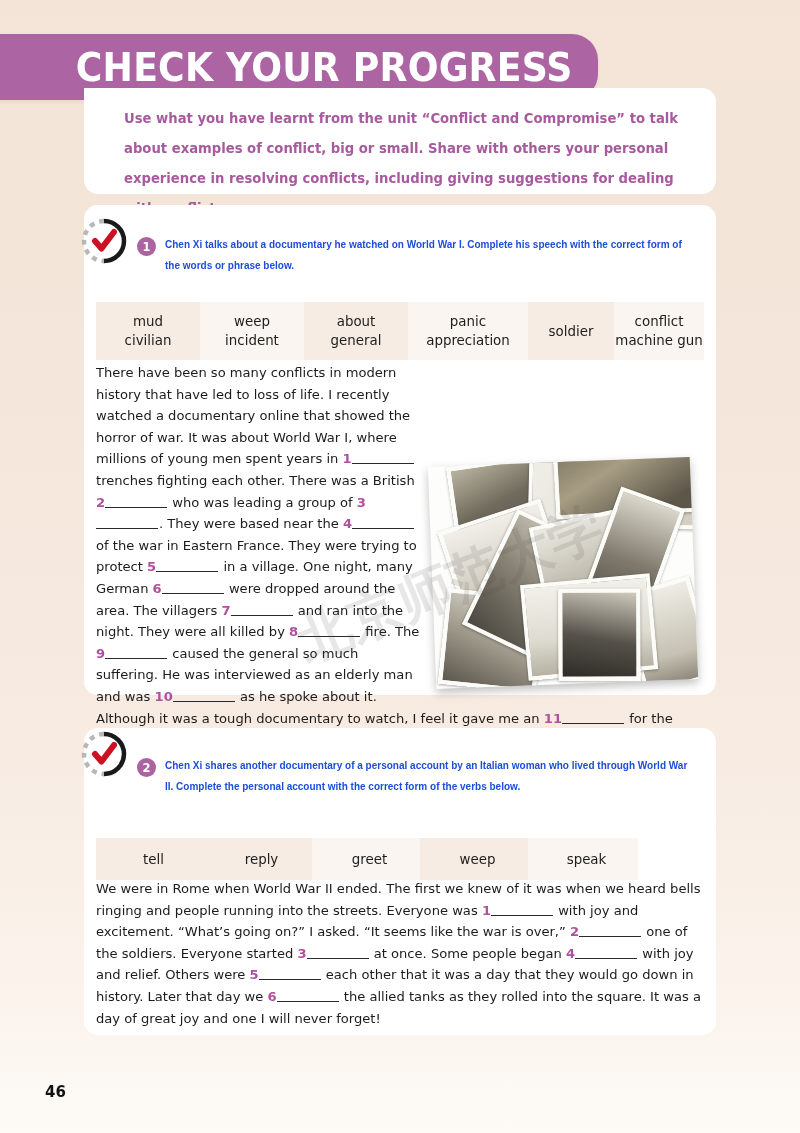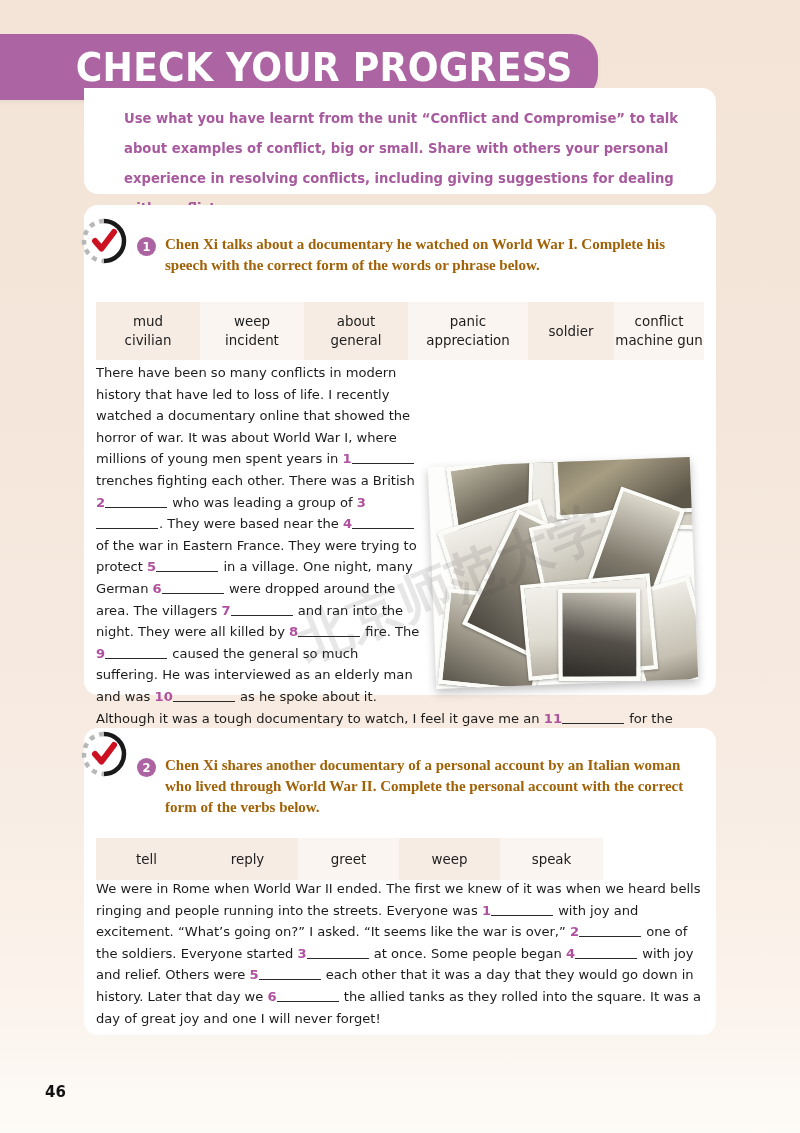--- a/index.html
+++ b/index.html
@@ -59,43 +59,43 @@
   
   .act-head{position:absolute;display:flex;gap:9px;}
   .num-badge{
     flex:0 0 auto;width:19px;height:19px;border-radius:50%;
     background:#ab63a1;color:#fff;
     font-family:"DejaVu Sans",sans-serif;font-weight:bold;font-size:11.5px;
     display:flex;align-items:center;justify-content:center;
     margin-top:3px;
   }
   .act-title{
-    color:#a16207;
-    font-family:Liberation Serif, serif;font-weight:bold;
-    font-size:15px;line-height:21px;
+    color:#1d4ed8;
+    font-family:Liberation Sans, sans-serif;font-weight:bold;
+    font-size:10px;line-height:21px;
   }
   .ah1{left:137px;top:234px;width:560px;}
   .ah2{left:137px;top:755px;width:560px;}
 
   
   .wordbank{position:absolute;display:flex;border-radius:13px;}
   .wb-col{
     display:flex;flex-direction:column;align-items:center;justify-content:center;
     font-family:"DejaVu Sans",sans-serif;
     font-size:13.4px;color:#1c1c1c;
     padding:6px 0;
   }
   .wb-col span{line-height:19px;white-space:nowrap;}
   .wb-band-a{background:#f6ece4;}
   .wb-band-b{background:#fbf5f1;}
 
   .wb1{left:96px;top:302px;width:608px;}
   .wb1 .wb-col{height:46px;}
   .wb2{left:96px;top:838px;width:608px;}
-  .wb2 .wb-col{height:30px;}
+  .wb2 .wb-col{height:30px;padding-left:7px;}
 
   
   .body-text{
     position:absolute;
     font-family:"DejaVu Sans",sans-serif;
     font-size:13.1px;line-height:21.6px;color:#1c1c1c;
   }
   .bt1{left:96px;top:362px;width:608px;}
   .bt2{left:96px;top:878px;width:608px;}
   .blank-num{color:#b0519f;font-weight:bold;}

